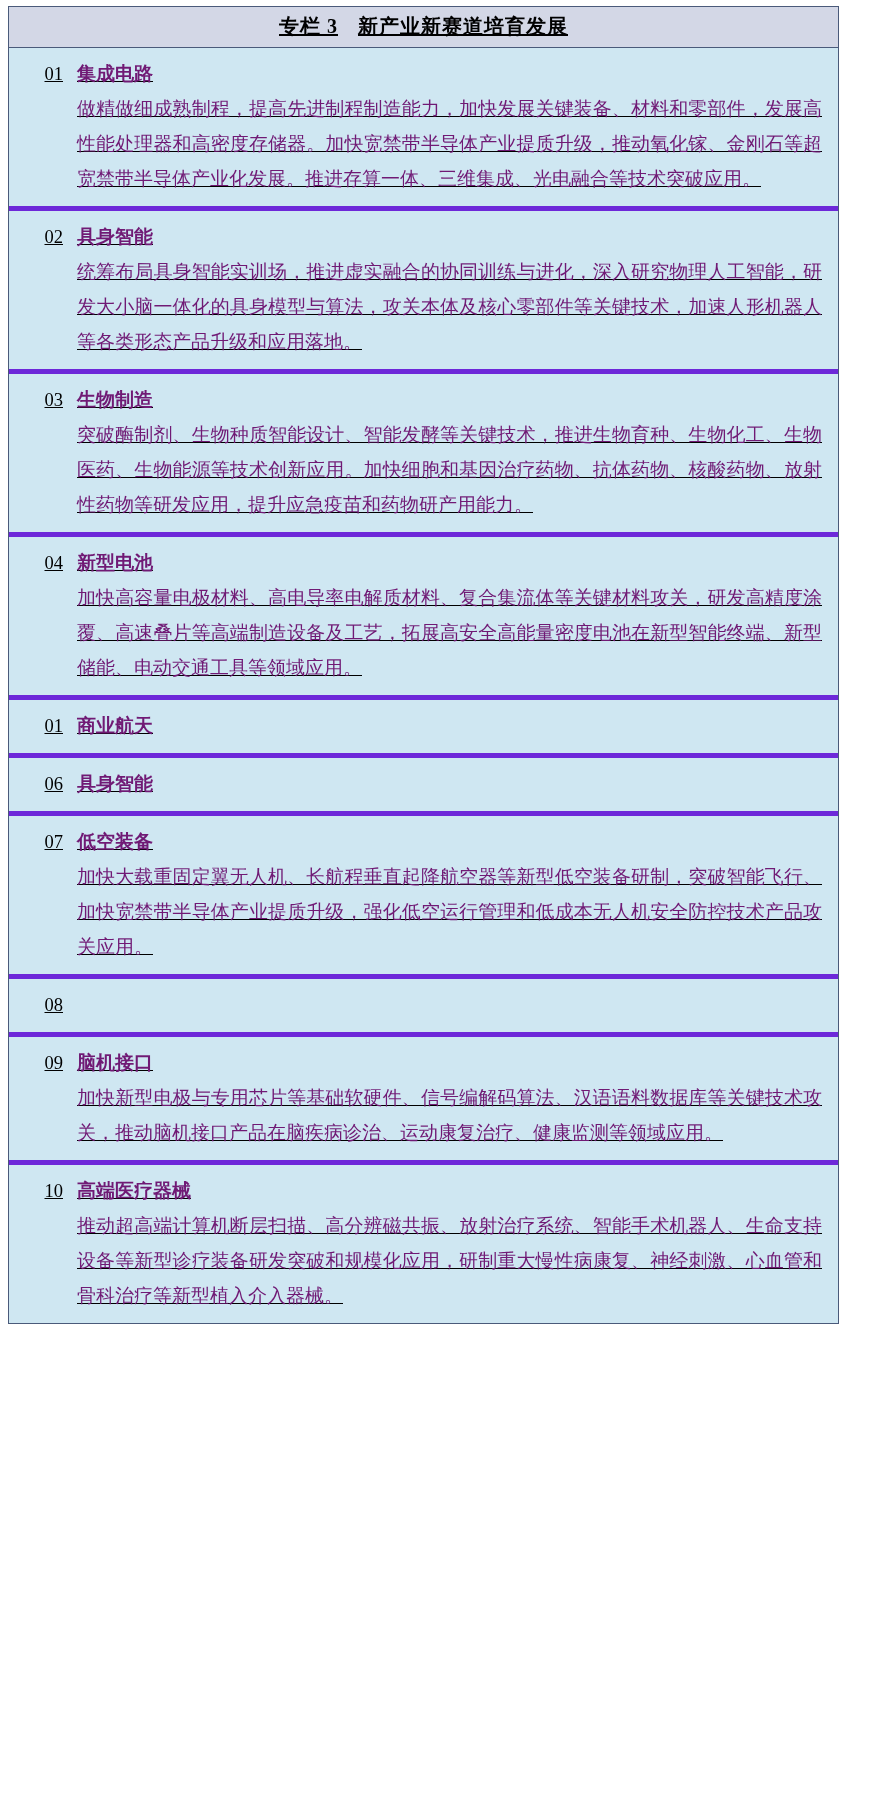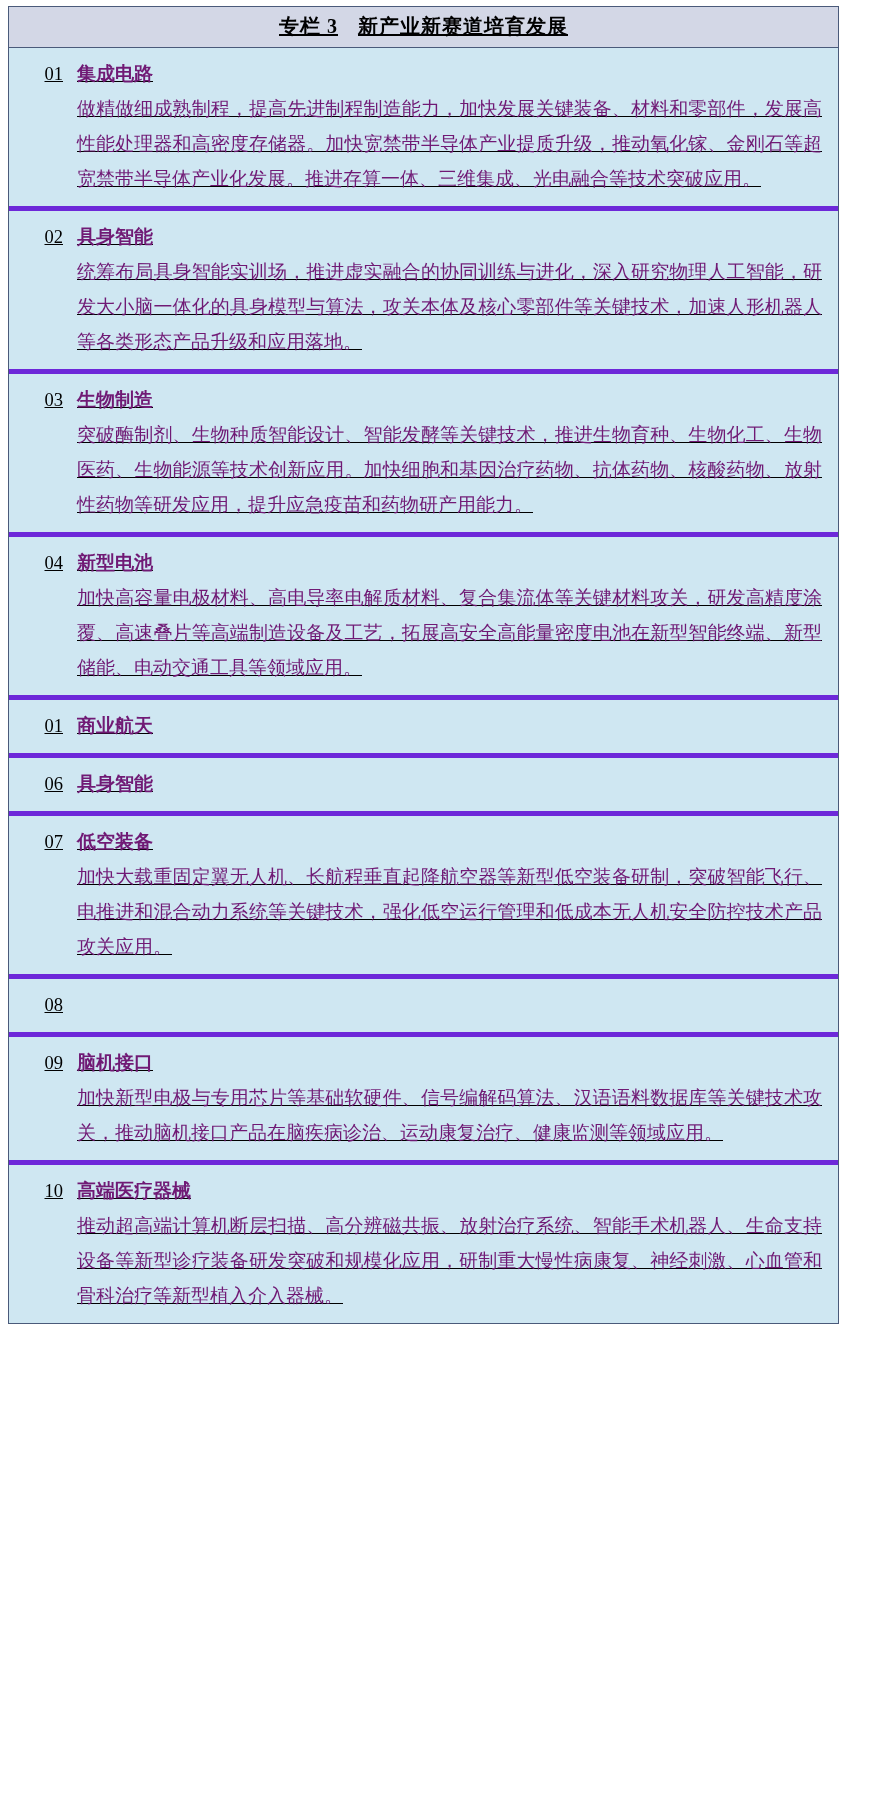--- a/index.html
+++ b/index.html
@@ -132,21 +132,21 @@
         <div class="num">06</div>
         <div class="content">
           <div class="item-title">具身智能</div>
         </div>
       </div>
 
       <div class="row">
         <div class="num">07</div>
         <div class="content">
           <div class="item-title">低空装备</div>
-          <div class="item-body">加快大载重固定翼无人机、长航程垂直起降航空器等新型低空装备研制，突破智能飞行、电推进和混合动力系统等关键技术，强化低空运行管理和低成本无人机安全防控技术产品攻关应用。</div>
+          <div class="item-body">加快大载重固定翼无人机、长航程垂直起降航空器等新型低空装备研制，突破智能飞行、加快宽禁带半导体产业提质升级，强化低空运行管理和低成本无人机安全防控技术产品攻关应用。</div>
         </div>
       </div>
 
       <div class="row">
         <div class="num">08</div>
       </div>
 
       <div class="row">
         <div class="num">09</div>
         <div class="content">

